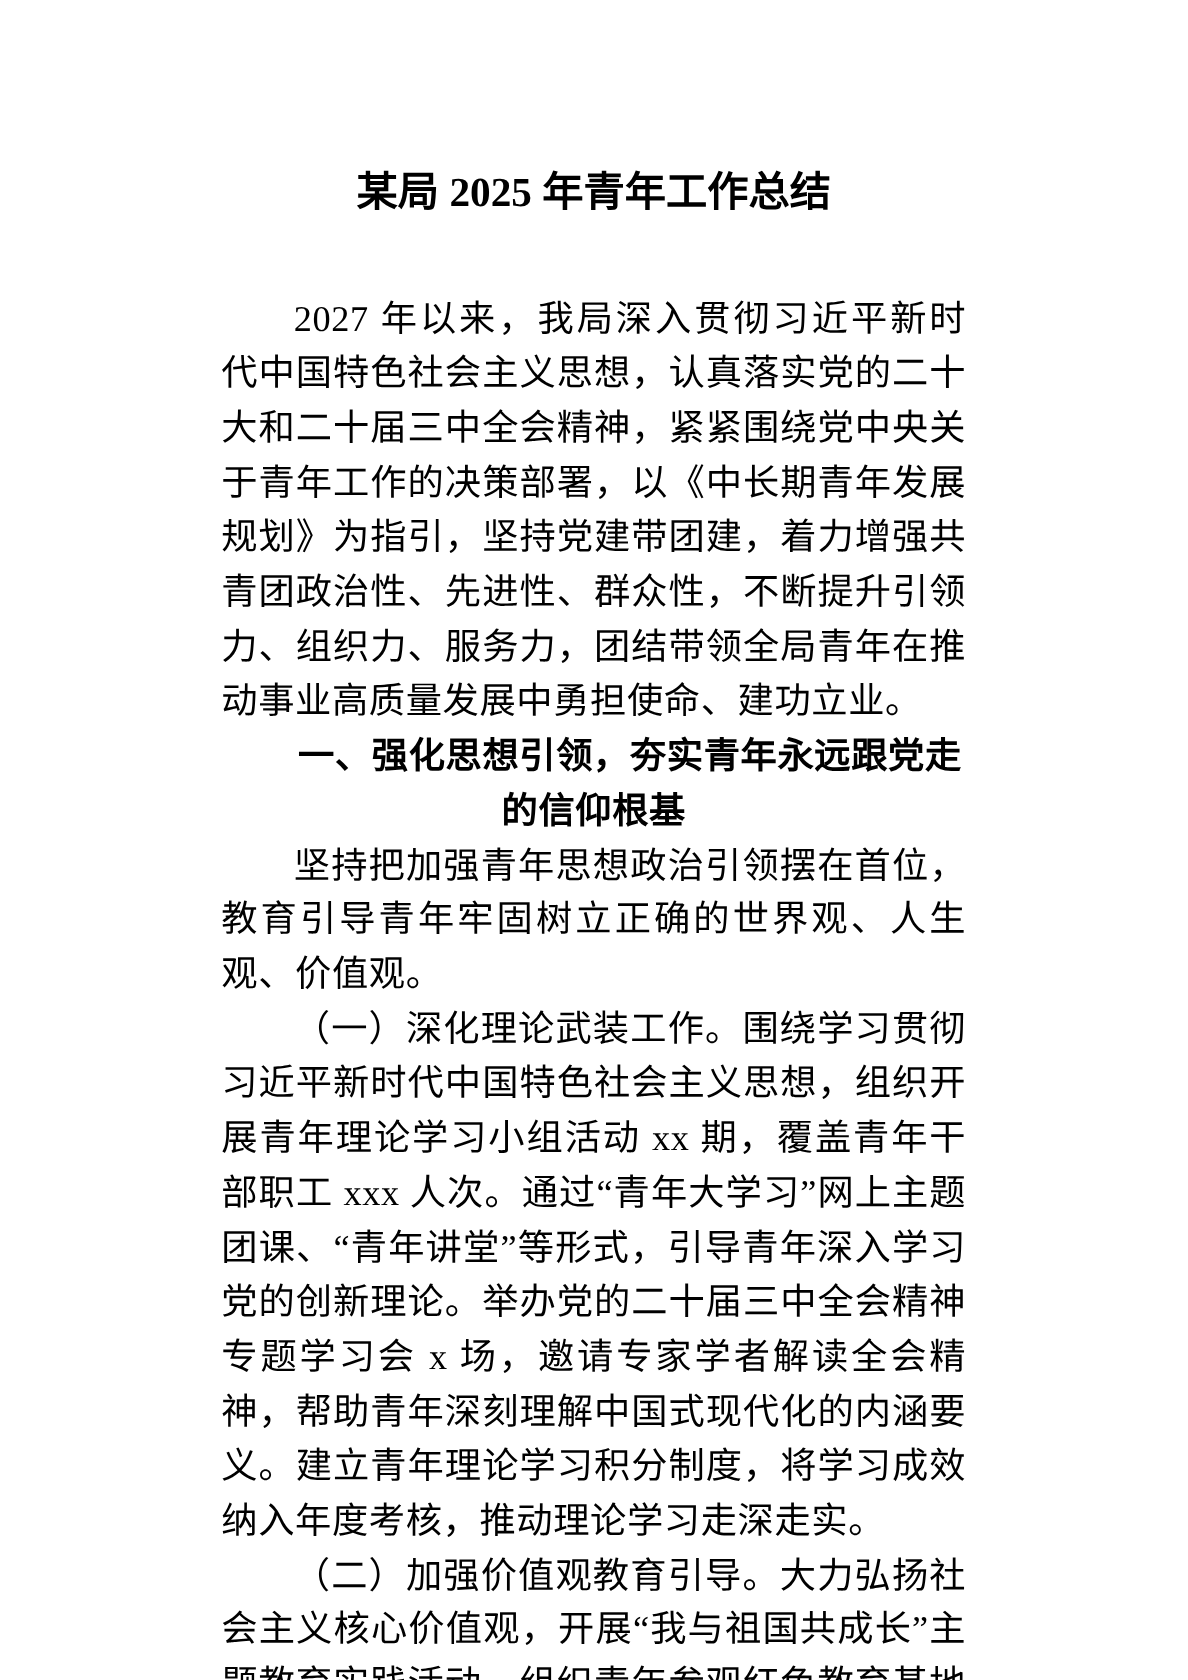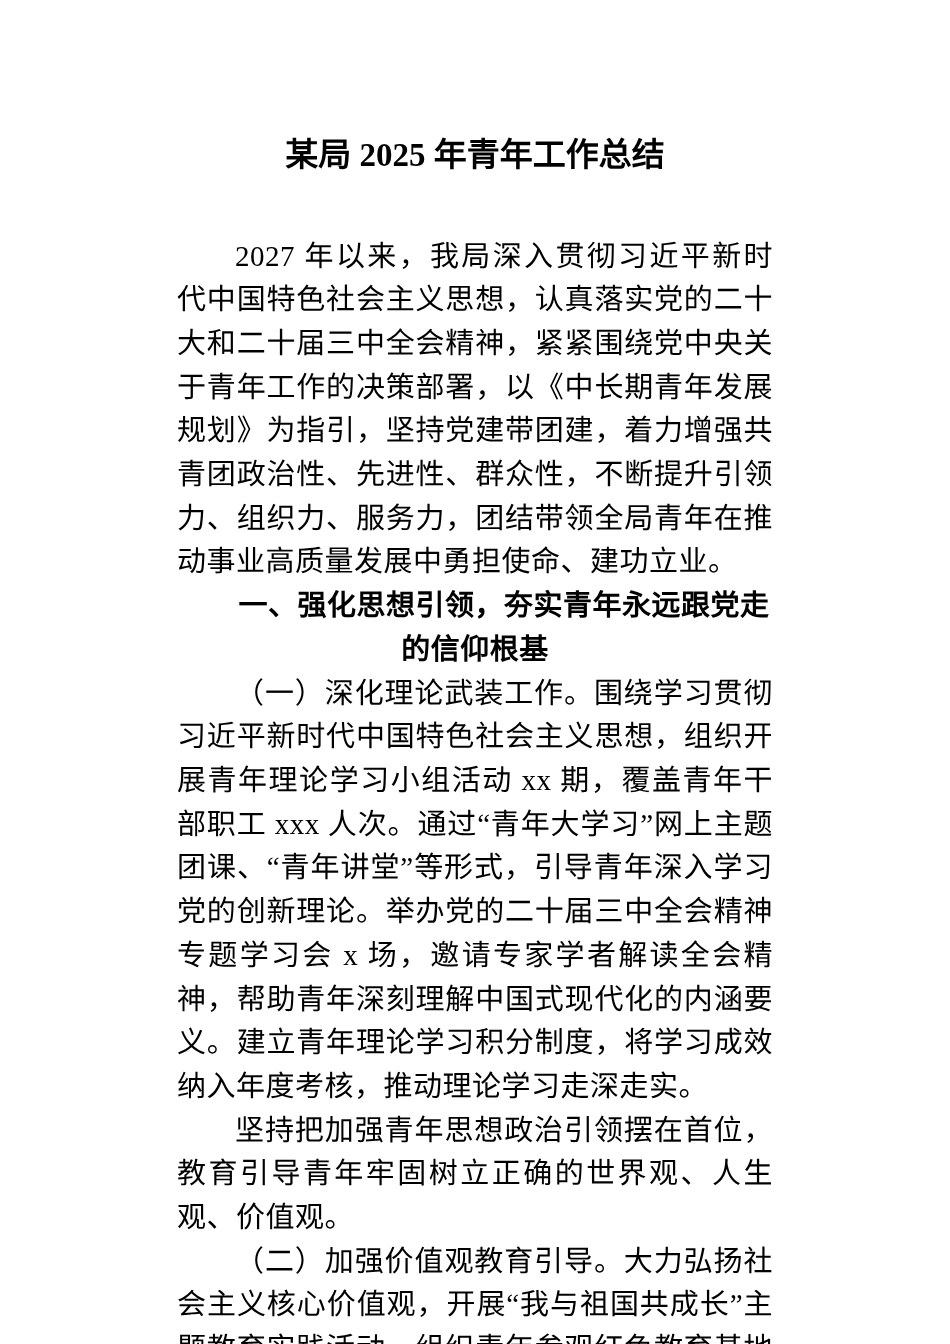--- a/index.html
+++ b/index.html
@@ -54,18 +54,18 @@
 </head>
 <body>
 
 <div class="page">
   <h1 class="doc-title">某局 2025 年青年工作总结</h1>
 
   <p class="para">2027 年以来，我局深入贯彻习近平新时代中国特色社会主义思想，认真落实党的二十大和二十届三中全会精神，紧紧围绕党中央关于青年工作的决策部署，以《中长期青年发展规划》为指引，坚持党建带团建，着力增强共青团政治性、先进性、群众性，不断提升引领力、组织力、服务力，团结带领全局青年在推动事业高质量发展中勇担使命、建功立业。</p>
 
   <p class="heading">一、强化思想引领，夯实青年永远跟党走的信仰根基</p>
 
+  <p class="para">坚持把加强青年思想政治引领摆在首位，教育引导青年牢固树立正确的世界观、人生观、价值观。</p>
+
   <p class="para">（一）深化理论武装工作。围绕学习贯彻习近平新时代中国特色社会主义思想，组织开展青年理论学习小组活动 xx 期，覆盖青年干部职工 xxx 人次。通过“青年大学习”网上主题团课、“青年讲堂”等形式，引导青年深入学习党的创新理论。举办党的二十届三中全会精神专题学习会 x 场，邀请专家学者解读全会精神，帮助青年深刻理解中国式现代化的内涵要义。建立青年理论学习积分制度，将学习成效纳入年度考核，推动理论学习走深走实。</p>
-
-  <p class="para">坚持把加强青年思想政治引领摆在首位，教育引导青年牢固树立正确的世界观、人生观、价值观。</p>
 
   <p class="para">（二）加强价值观教育引导。大力弘扬社会主义核心价值观，开展“我与祖国共成长”主题教育实践活动。组织青年参观红色教育基地 x 次，观看爱国主义题材影片 x 场，开展革命传统教育和爱国主义教育。在重要时间节点举办“五四”青年</p>
 </div>
 
 </body></html>

